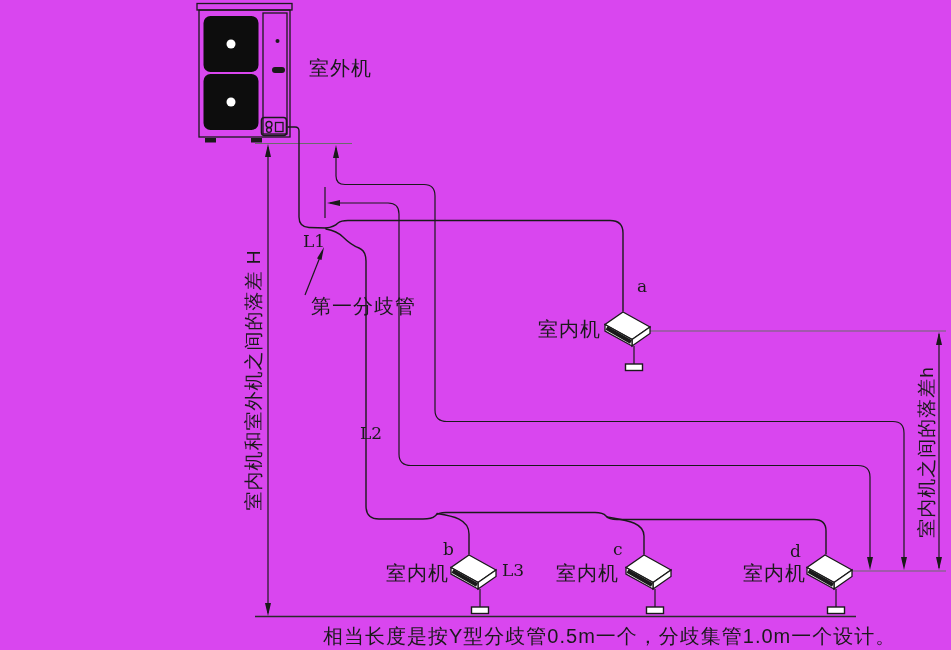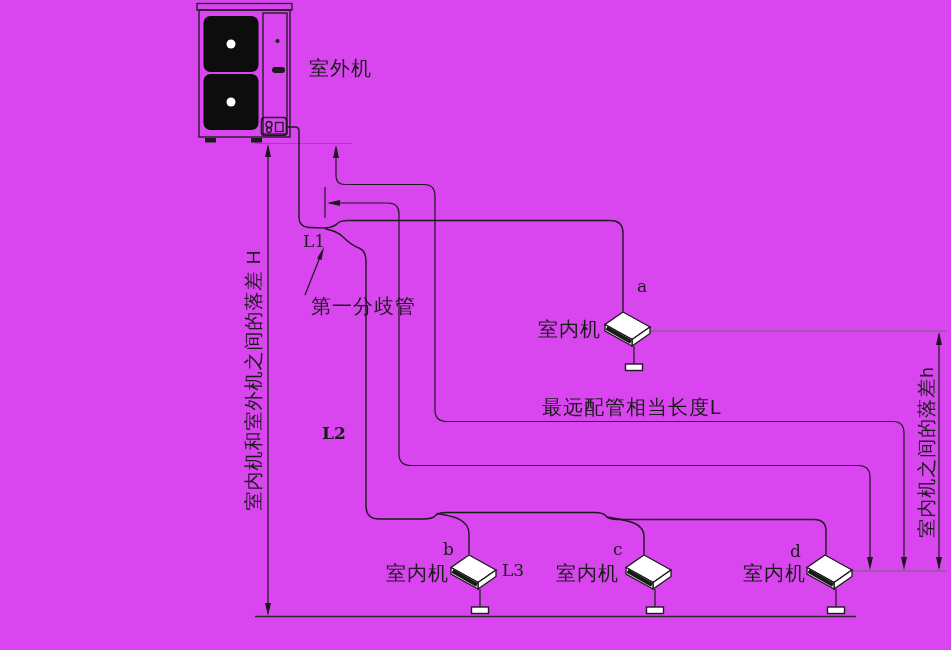--- a/index.html
+++ b/index.html
@@ -91,36 +91,36 @@
     <use href="#indoor-unit" x="623" y="312"></use>
     <use href="#indoor-unit" x="469" y="555"></use>
     <use href="#indoor-unit" x="644" y="555"></use>
     <use href="#indoor-unit" x="825" y="555"></use>
   </svg>
 
   <div class="lbl cjk" style="left:309px;top:58px;">室外机</div>
   <div class="lbl cjk" style="left:267px;top:296px;margin-left:44px;">第一分歧管</div>
 
   <div class="lbl lcode" style="left:303px;top:191px;">L1</div>
-  <div class="lbl lcode" style="left:322px;top:383px;font-weight:bold;">L2</div>
+  <div class="lbl lcode" style="left:360px;top:383px;">L2</div>
   <div class="lbl lcode" style="left:502px;top:520px;">L3</div>
 
-  <div class="lbl cjk" style="left:542px;top:397px;">最远配管相当长度L</div>
 
   <div class="lbl letter" style="left:637px;top:278px;">a</div>
   <div class="lbl letter" style="left:443px;top:541px;">b</div>
   <div class="lbl letter" style="left:613px;top:541px;">c</div>
   <div class="lbl letter" style="left:790px;top:543px;">d</div>
 
   <div class="lbl cjk" style="left:538px;top:319px;">室内机</div>
   <div class="lbl cjk" style="left:386px;top:563px;">室内机</div>
   <div class="lbl cjk" style="left:556px;top:563px;">室内机</div>
   <div class="lbl cjk" style="left:743px;top:563px;">室内机</div>
 
   <div class="vwrap" style="left:254px;top:380px;">
     <div class="inner small-cjk">室内机和室外机之间的落差 H</div>
   </div>
   <div class="vwrap" style="left:927px;top:452px;">
     <div class="inner small-cjk">室内机之间的落差h</div>
   </div>
 
+  <div class="lbl cjk" style="left:323px;top:626px;">相当长度是按Y型分歧管0.5m一个，分歧集管1.0m一个设计。</div>
 
 </div>
 
 </body></html>

